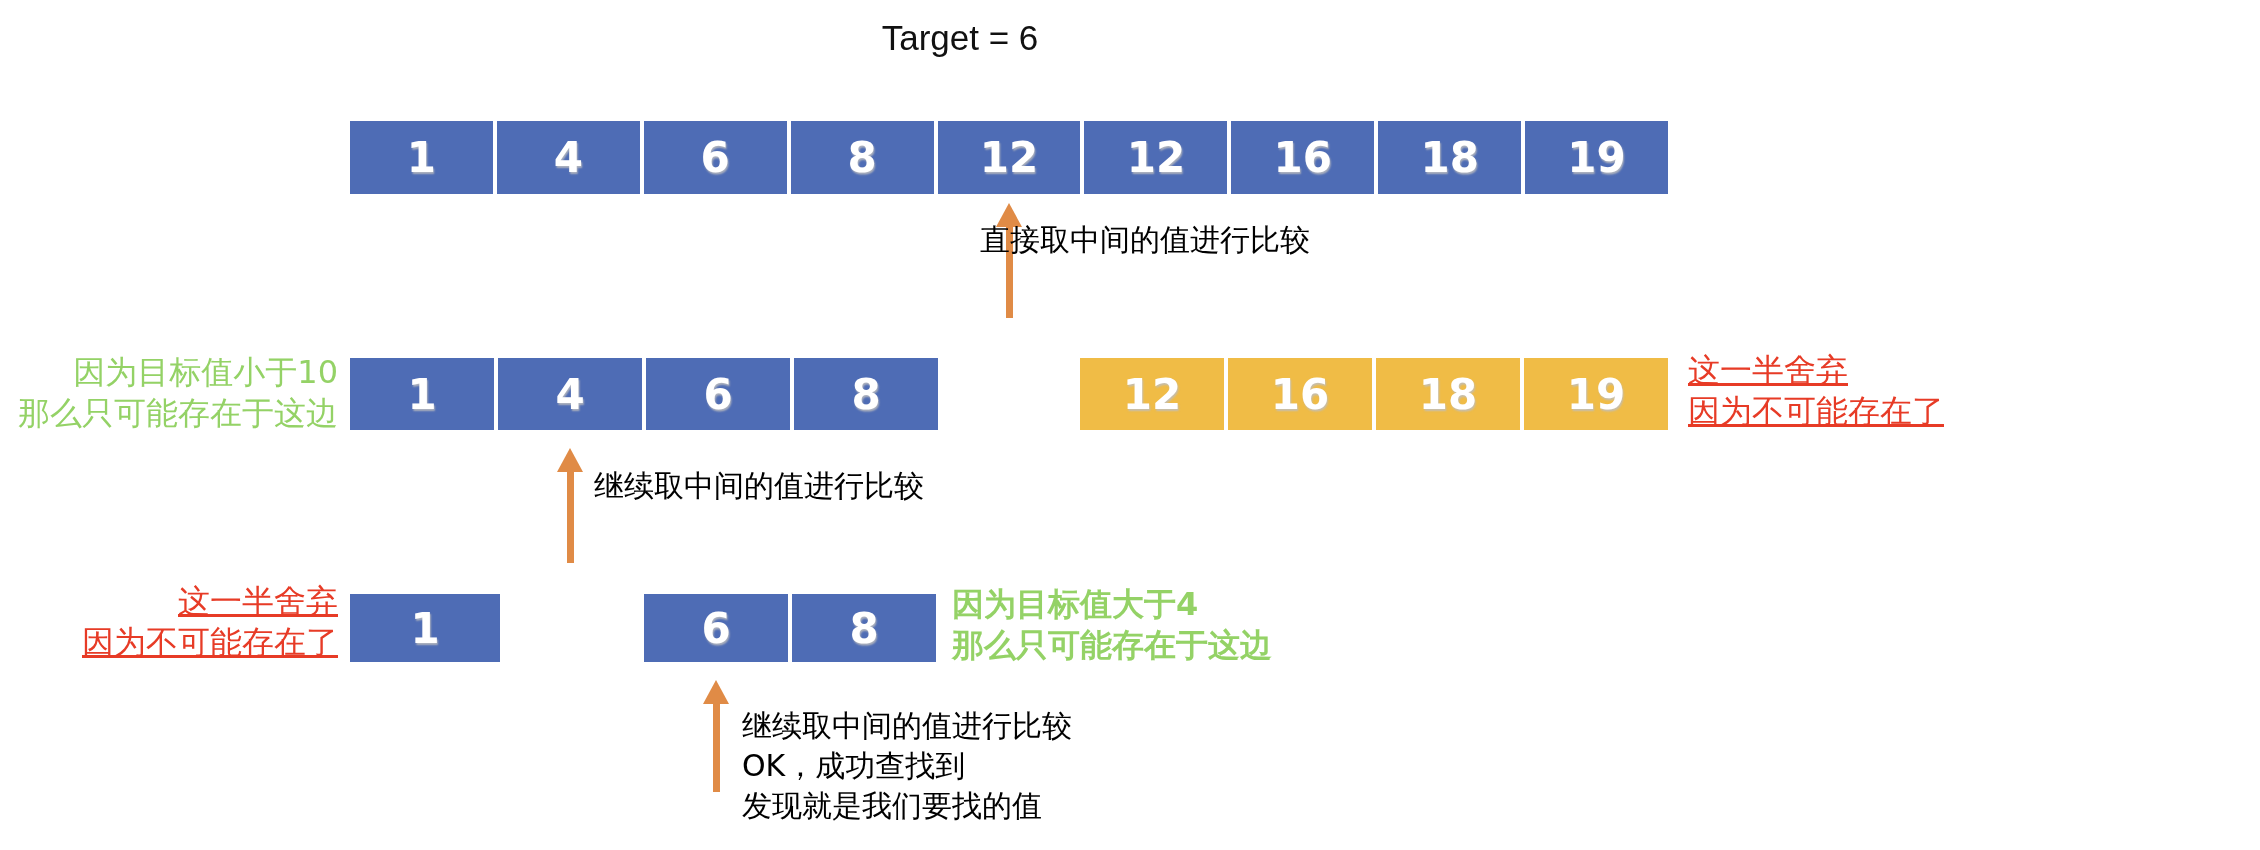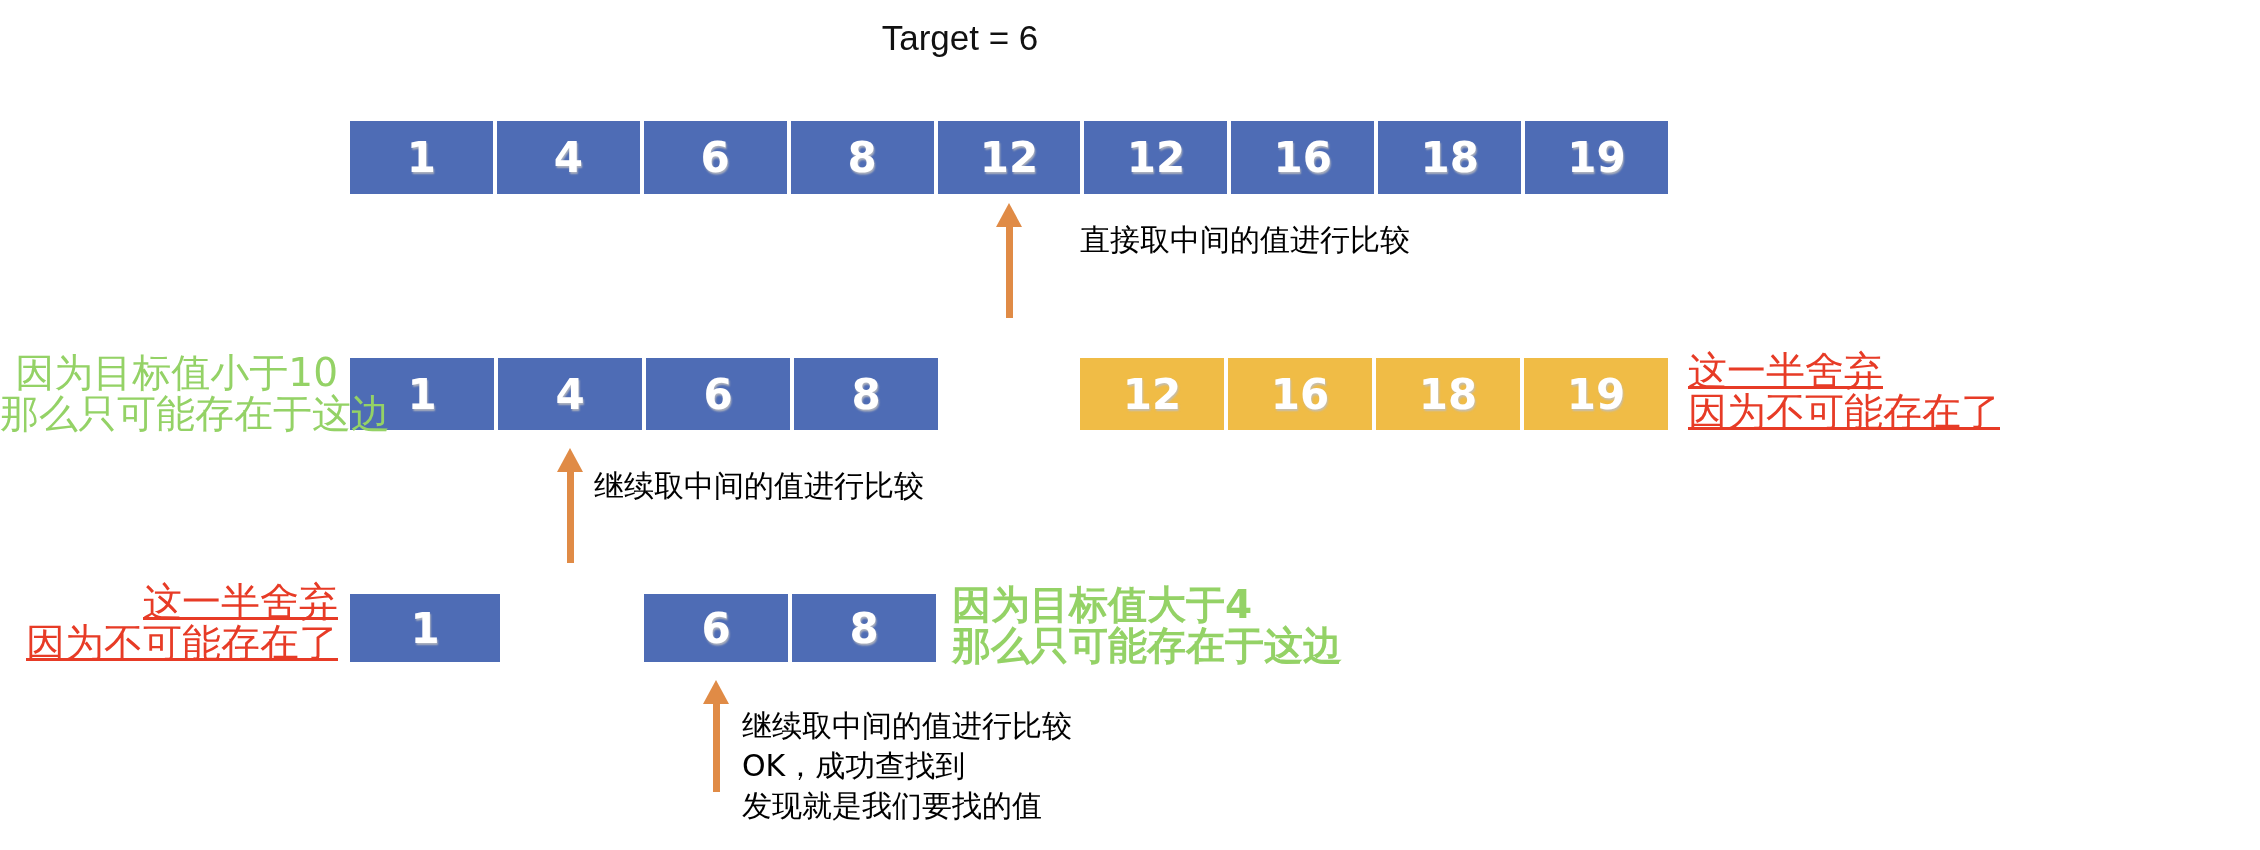--- a/index.html
+++ b/index.html
@@ -34,21 +34,21 @@
     border-right:13px solid transparent;
     border-bottom:24px solid var(--arrow-orange,#E08B46);
   }
   .arrow .shaft{width:7px;flex:1;background:var(--arrow-orange,#E08B46);}
   .anno{
     position:absolute;font-size:30px;color:#000000;
     line-height:44px;white-space:nowrap;
   }
   .anno.tight{line-height:40px;}
   .side-label{
-    position:absolute;font-size:39px;line-height:41px;white-space:nowrap;
+    position:absolute;font-size:32px;line-height:41px;white-space:nowrap;
   }
   .side-label.green{color:var(--keep-green,#94D266);}
   .side-label.red{color:var(--discard-red,#E73B26);text-decoration:underline;}
   .side-label.right-align{text-align:right;}
 </style>
 </head>
 <body>
 
 <div class="canvas">
 
@@ -63,21 +63,21 @@
       <div class="cell">12</div>
       <div class="cell">16</div>
       <div class="cell">18</div>
       <div class="cell">19</div>
     </div>
 
   <div class="arrow" style="left:995px;top:203px;height:115px;">
     <div class="head"></div>
     <div class="shaft"></div>
   </div>
-  <div class="anno" style="left:1080px;top:218px;">
+  <div class="anno" style="left:980px;top:218px;">
     <div>直接取中间的值进行比较</div>
   </div>
 
   <div class="array blue" style="left:350px;top:358px;width:588px;height:72px;">
       <div class="cell">1</div>
       <div class="cell">4</div>
       <div class="cell">6</div>
       <div class="cell">8</div>
     </div>
 

